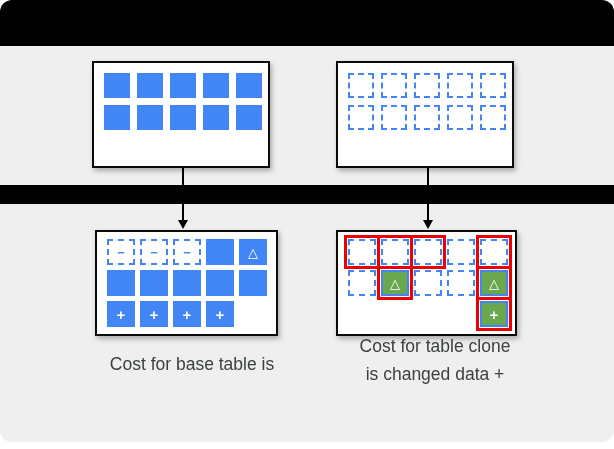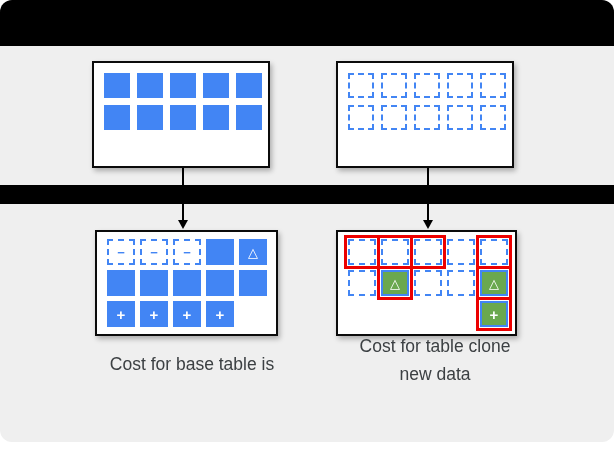--- a/index.html
+++ b/index.html
@@ -191,16 +191,16 @@
         </div>
       </div>
   </div>
 
   <div class="caption" id="caption-base">
     <div>Cost for base table is</div>
   </div>
 
   <div class="caption" id="caption-clone">
     <div>Cost for table clone</div>
-    <div>new data</div>
+    <div>is changed data +</div>
   </div>
 
 </div>
 
 </body></html>

